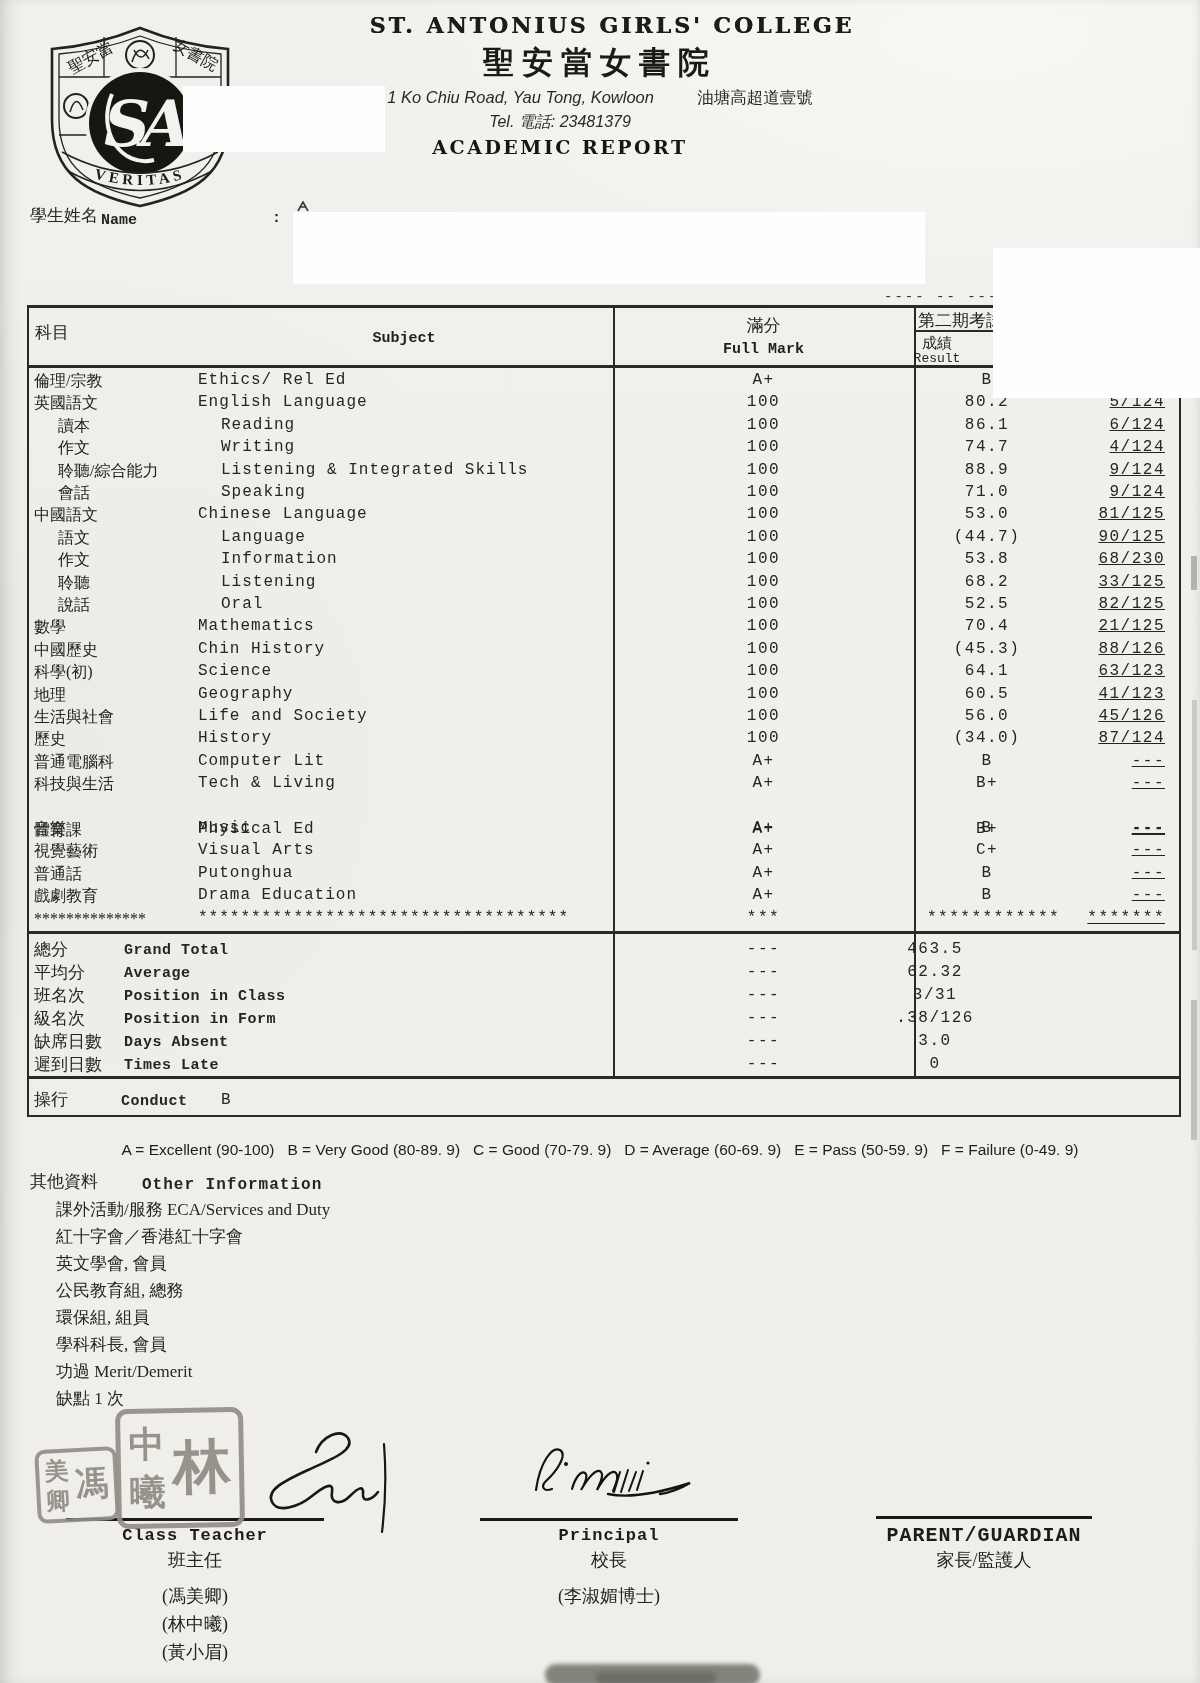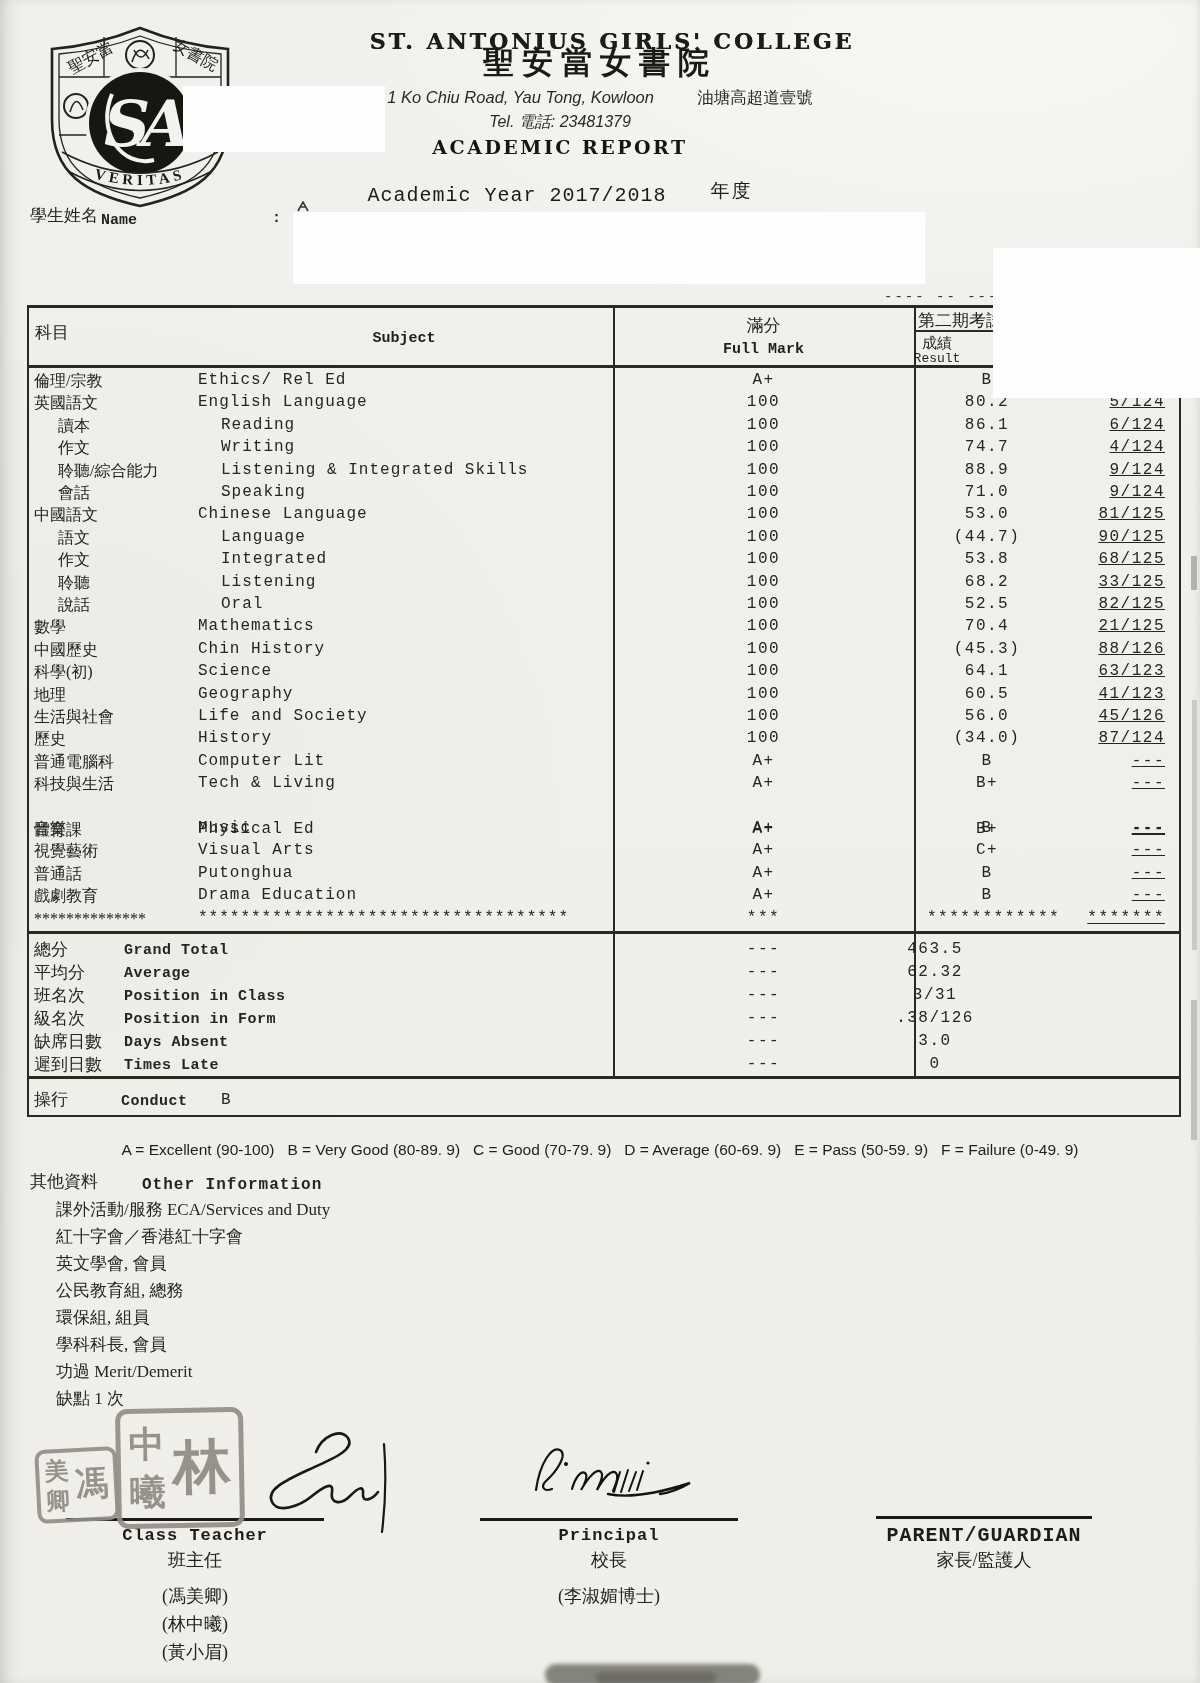--- a/index.html
+++ b/index.html
@@ -10,21 +10,21 @@
       radial-gradient(900px 900px at 6% 45%, #ecebe6 0%, rgba(236,235,230,0) 55%),
       linear-gradient(#f1f0ec,#efeee9);
     box-shadow:inset 14px 0 22px -16px rgba(90,88,80,.45), inset -6px 0 14px -10px rgba(90,88,80,.35);
     font-family:"Liberation Serif", serif;color:#26251f;
   }
   .abs{position:absolute;}
   .ctr{text-align:center;}
   .serif{font-family:"Liberation Serif", serif;}
   .pre{white-space:pre;}
   
-  .school-en{left:0;right:0;top:28px;font:bold 22px/1.2 "DejaVu Serif", serif;letter-spacing:3px;color:#1d1c18;text-shadow:.4px 0 #1d1c18;padding-left:24px;}
+  .school-en{left:0;right:0;top:12px;font:bold 22px/1.2 "DejaVu Serif", serif;letter-spacing:3px;color:#1d1c18;text-shadow:.4px 0 #1d1c18;padding-left:24px;}
   .school-zh{left:0;right:0;top:44px;font:bold 31px/1.2 "Liberation Serif", serif;letter-spacing:8px;color:#1b1a16;}
   .addr{left:0;right:0;top:88px;font:italic 16.5px/1.2 "Liberation Sans", sans-serif;color:#2a2924;}
   .tel{left:0;right:80px;top:112px;font:italic 16px/1.2 "Liberation Sans", sans-serif;color:#2a2924;}
   .rep-en{left:0;right:80px;top:136px;font:bold 19px/1.2 "DejaVu Serif", serif;letter-spacing:2.5px;color:#161511;}
   .rep-zh{left:0;right:80px;top:158px;font:22px/1.2 "Liberation Serif", serif;letter-spacing:6px;color:#1b1a16;}
   .year{left:0;right:80px;top:184px;font:20px/1.2 "Liberation Mono", monospace;letter-spacing:1px;color:#1c1b17;}
   .year .zh{font-family:"Liberation Serif", serif;font-size:19px;position:relative;top:-4px;letter-spacing:2px;}
   .namerow-zh{left:30px;top:206px;font:17px/1.2 "Liberation Serif", serif;}
   .namerow-en{left:101px;top:212px;font:bold 15px/1.2 "Liberation Mono", monospace;}
   .namerow-colon{left:272px;top:210px;font:bold 15px/1.2 "Liberation Mono", monospace;}
@@ -68,25 +68,20 @@
 
   <div class="abs school-en ctr">ST. ANTONIUS GIRLS' COLLEGE</div>
   <div class="abs school-zh ctr">聖安當女書院</div>
   <div class="abs addr ctr">
     <span>1 Ko Chiu Road, Yau Tong, Kowloon</span>
     <span style="display:inline-block;width:34px;"></span>
     <span class="serif" style="font-style:normal;">油塘高超道壹號</span>
   </div>
   <div class="abs tel ctr">Tel. 電話: 23481379</div>
   <div class="abs rep-en ctr">ACADEMIC REPORT</div>
-  <div class="abs year ctr">
-    <span>Academic Year 2017/2018</span>
-    <span style="display:inline-block;width:18px;"></span>
-    <span class="zh">年度</span>
-  </div>
 
   <svg class="abs" style="left:38px;top:22px;z-index:1;" width="205" height="190" viewBox="0 0 205 190">
     <path d="M 102 6 C 72 18 40 25 14 27 L 14 98 C 14 152 48 172 102 184 C 156 172 190 152 190 98 L 190 27 C 164 25 132 18 102 6 Z" fill="none" stroke="#23221c" stroke-width="2.6"></path>
     <path d="M 102 14 C 76 24 47 30 21 32 L 21 97 C 21 146 52 165 102 176 C 152 165 183 146 183 97 L 183 32 C 157 30 128 24 102 14 Z" fill="none" stroke="#23221c" stroke-width="1.3"></path>
     <line x1="21" y1="55" x2="183" y2="55" stroke="#23221c" stroke-width="1.3"></line>
     <line x1="21" y1="113" x2="183" y2="113" stroke="#23221c" stroke-width="1.3"></line>
     <line x1="66" y1="15" x2="66" y2="55" stroke="#23221c" stroke-width="1.3"></line>
     <line x1="138" y1="15" x2="138" y2="55" stroke="#23221c" stroke-width="1.3"></line>
     <g>
       <circle cx="102" cy="33" r="14" fill="none" stroke="#23221c" stroke-width="2"></circle>
@@ -191,24 +186,24 @@
         </div>
         <div class="row" style="top: 217.8px;">
           <span class="c-zh" style="left:29px;top:2px;">語文</span>
           <span class="c-en" style="left:192px;top:3px;">Language</span>
           <span class="c-fm">100</span>
           <span class="c-res">(44.7)</span>
           <span class="c-pos">90/125</span>
         </div>
         <div class="row" style="top: 240.2px;">
           <span class="c-zh" style="left:29px;top:2px;">作文</span>
-          <span class="c-en" style="left:192px;top:3px;">Integrated</span>
+          <span class="c-en" style="left:192px;top:3px;">Information</span>
           <span class="c-fm">100</span>
           <span class="c-res">53.8</span>
-          <span class="c-pos">68/125</span>
+          <span class="c-pos">68/230</span>
         </div>
         <div class="row" style="top: 262.6px;">
           <span class="c-zh" style="left:29px;top:2px;">聆聽</span>
           <span class="c-en" style="left:192px;top:3px;">Listening</span>
           <span class="c-fm">100</span>
           <span class="c-res">68.2</span>
           <span class="c-pos">33/125</span>
         </div>
         <div class="row" style="top: 285px;">
           <span class="c-zh" style="left:29px;top:2px;">說話</span>

